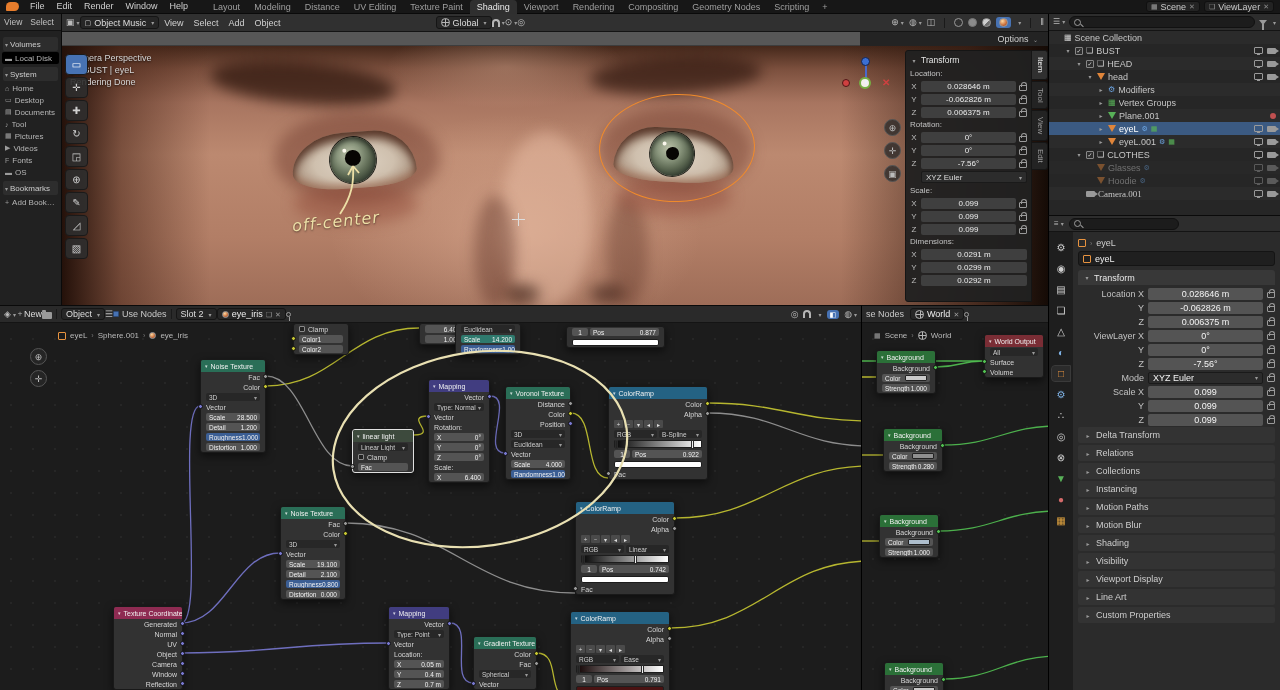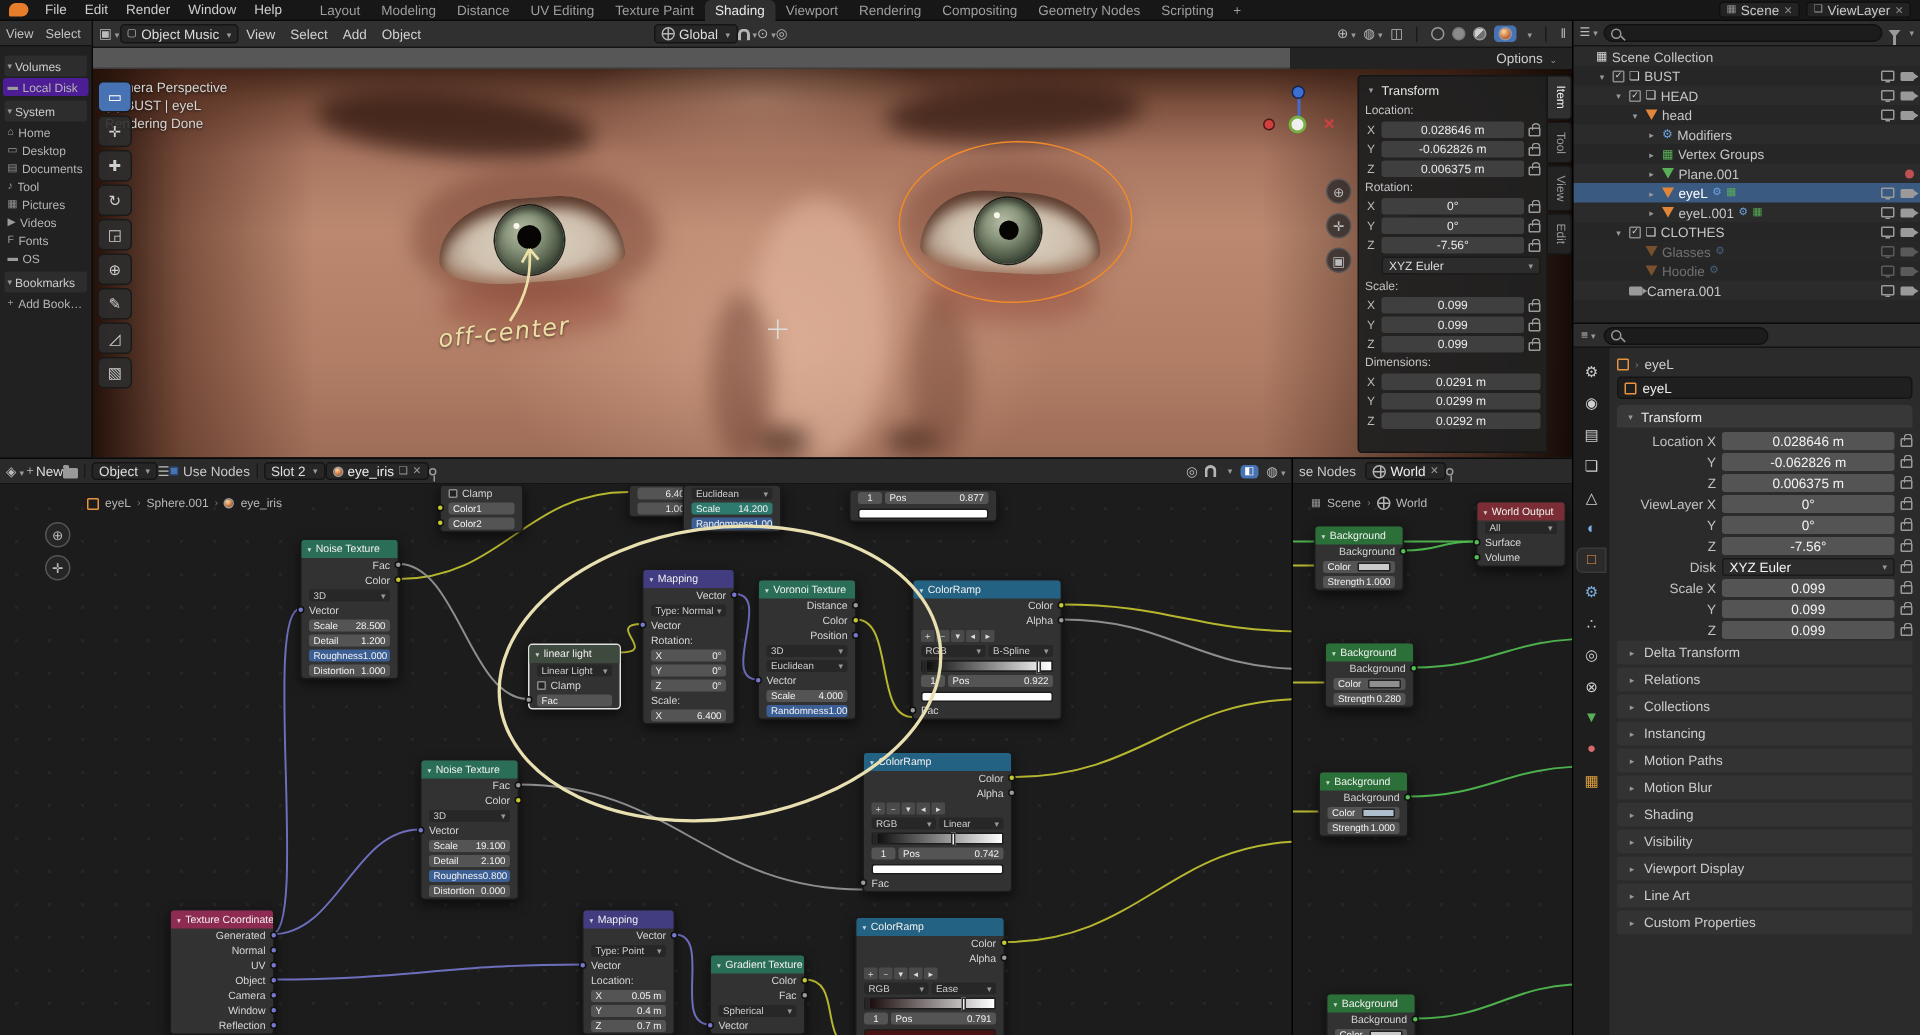--- a/index.html
+++ b/index.html
@@ -32,21 +32,21 @@
   #filebrowser{position:absolute;left:0;top:14px;width:62px;height:291px;background:#212121;
     border-right:1px solid #0a0a0a}
   #fb-head{height:17px;background:#2c2c2c;border-bottom:1px solid #121212;display:flex;align-items:center;overflow:hidden}
   #fb-head span{padding:0 4px;color:#c2c2c2;font-size:8.5px;white-space:nowrap}
   #fb-body{padding:3px 2px;overflow:hidden;height:256px}
   .fb-sec{display:flex;align-items:center;gap:2px;height:14px;color:#cccccc;font-size:8px;
     background:#2d2d2d;border-radius:2px;margin:3px 1px 1px;padding:0 2px;overflow:hidden;white-space:nowrap}
   .fb-sec .exp{font-size:6px;color:#999}
   .fb-item{display:flex;align-items:center;gap:3px;height:12px;padding:0 3px;border-radius:2px;
     color:#b5b5b5;font-size:8px;overflow:hidden;white-space:nowrap}
-  .fb-item:nth-child(2){background:#4c1d95}
+  .fb-item:nth-child(2){background:#000000}
   .fbi{color:#9b9b9b;font-size:7px;flex:none}
   .fbl{overflow:hidden;text-overflow:ellipsis}
 
   
   #viewport{position:absolute;left:62px;top:14px;width:986px;height:291px;background:#202020;overflow:hidden}
   .vh{height:18px;background:#303030;border-bottom:1px solid #141414;display:flex;align-items:center;
     padding:0 4px;white-space:nowrap;z-index:6;position:relative}
   .vh .menu{padding:0 5px;color:#d2d2d2;line-height:16px}
   .chip{display:flex;align-items:center;gap:3px;background:#262626;border:1px solid #151515;border-radius:3px;
     height:13px;padding:0 4px;color:#ddd}
@@ -1343,21 +1343,21 @@
         <div class="ol-row dim" style="padding-left: 37px;">
           <span class="ol-exp"></span>
           <span class="tri orange"></span>
           <span class="ol-lbl">Hoodie</span>
           <span class="gl" style="color: rgb(107, 163, 224); font-size: 7px;">⚙</span>
           <span class="ol-right">
             <span class="ri-screen"></span>
             <span class="ri-cam"></span>
           </span>
         </div>
-        <div class="ol-row" style="padding-left: 26px;">
+        <div class="ol-row" style="padding-left: 26px; font-family: Liberation Serif, serif;">
           <span class="ol-exp"></span>
           <span class="ri-cam"></span>
           <span class="ol-lbl">Camera.001</span>
           <span class="ol-right">
             <span class="ri-screen"></span>
             <span class="ri-cam"></span>
           </span>
         </div>
       </div>
   </div>
@@ -1424,21 +1424,21 @@
             <span class="pl">Y</span>
             <span class="pv">0°</span>
             <span class="lock"></span>
           </div>
           <div class="pr">
             <span class="pl">Z</span>
             <span class="pv">-7.56°</span>
             <span class="lock"></span>
           </div>
           <div class="pr">
-            <span class="pl">Disk</span>
+            <span class="pl">Mode</span>
             <span class="pv dropv">XYZ Euler<span class="dar">▾</span></span>
             <span class="lock"></span>
           </div>
           <div class="pr">
             <span class="pl">Scale X</span>
             <span class="pv">0.099</span>
             <span class="lock"></span>
           </div>
           <div class="pr">
             <span class="pl">Y</span>

